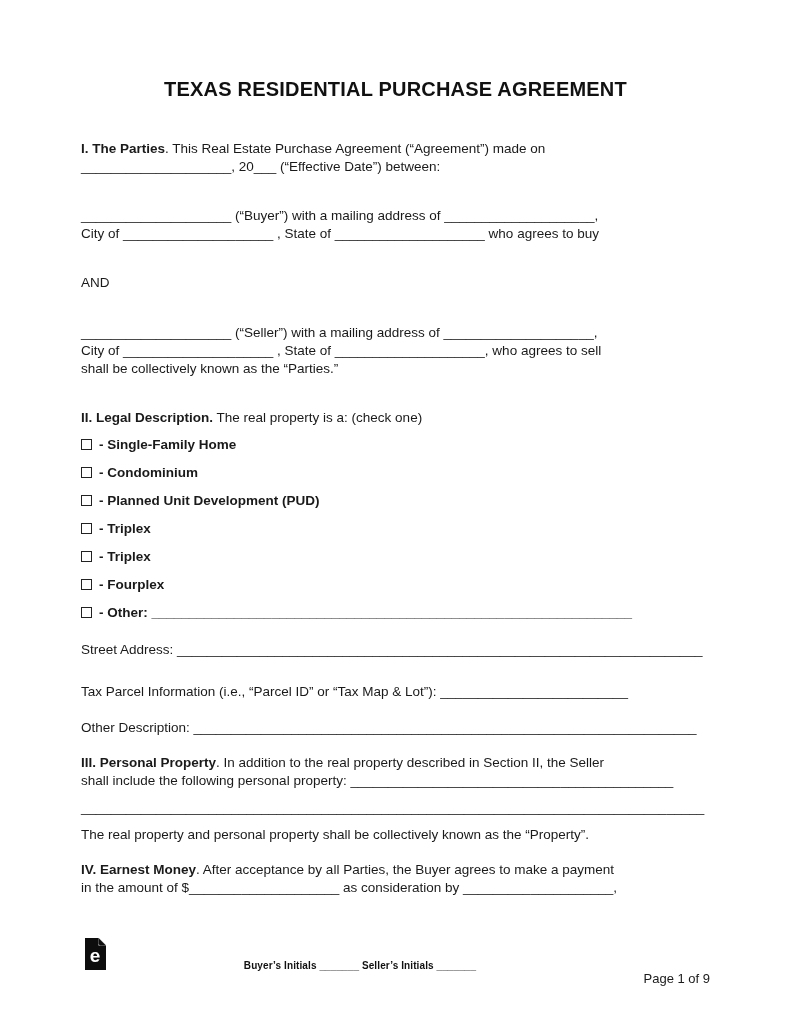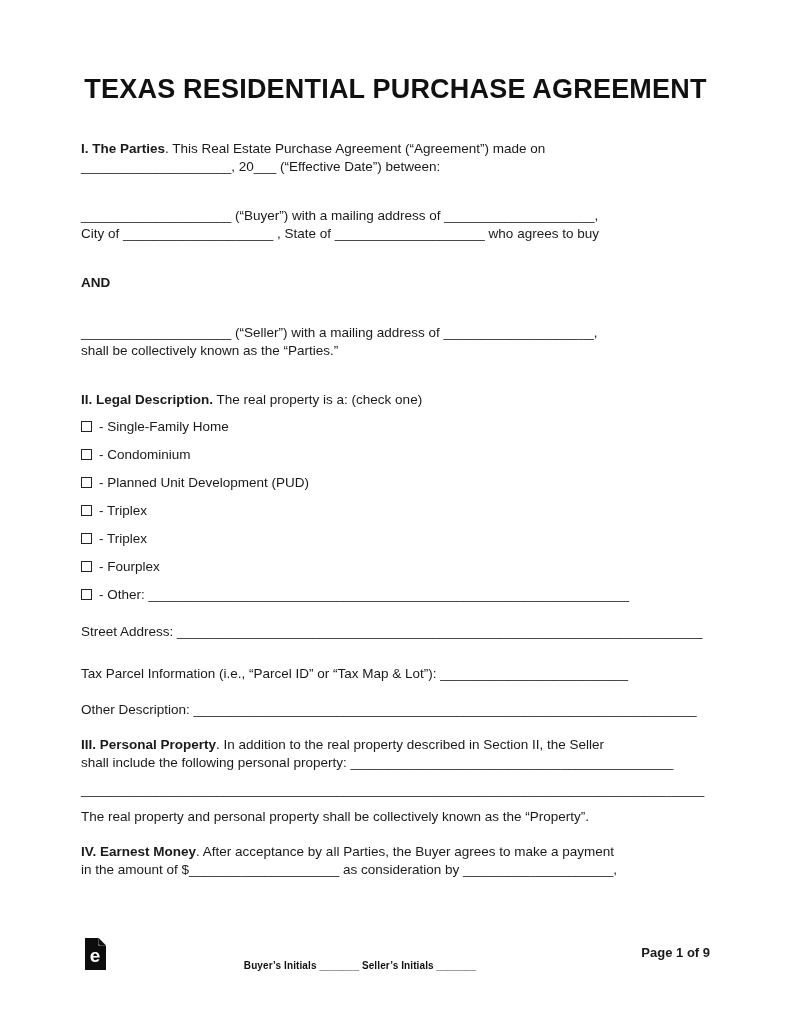--- a/index.html
+++ b/index.html
@@ -13,53 +13,53 @@
     box-sizing:border-box;
   }
   .content{
     padding:78px 81px 0 81px;
     font-size:13.5px;
     line-height:18px;
   }
   .doc-title{
     margin:0 0 40px 0;
     text-align:center;
-    font-size:27px;
+    font-size:20px;
     line-height:22px;
     font-weight:bold;
     letter-spacing:0.2px;
     color:#111;
   }
   .line{white-space:nowrap;}
   .b{font-weight:bold;}
   .para{margin:0 0 31px 0;}
-  .para-and{margin:0 0 32px 0;font-weight:bold;}
+  .para-and{margin:0 0 32px 0;font-weight:normal;}
   .sec2-head{margin:0 0 9px 0;}
-  .cb-item{margin:0 0 10px 0;white-space:nowrap;}
+  .cb-item{margin:0 0 10px 0;white-space:nowrap;font-weight:bold;}
   .cb{
     display:inline-block;
     width:11px;height:11px;
     border:1.4px solid #222;
     margin-right:7px;
     position:relative;
     top:1px;
     background:#fff;
     box-sizing:border-box;
   }
   .street-line{margin:19px 0 24px 0;}
   .tax-line{margin:0 0 18px 0;}
   .otherdesc-line{margin:3px 0 17px 0;}
   .sec3{margin:0;}
   .dash-line{margin:9px 0 0 0;}
   .prop-line{margin:9px 0 17px 0;}
   .sec4{margin:0;}
   .footer-logo{position:absolute;left:84px;top:937px;}
   .footer-page{
-    position:absolute;right:81px;top:945px;
-    font-size:13px;line-height:16px;color:#1a1a1a;font-weight:bold;
+    position:absolute;right:81px;top:971px;
+    font-size:13px;line-height:16px;color:#1a1a1a;
   }
   .footer-initials{
     position:absolute;left:0;top:960px;width:720px;
     text-align:center;
     font-size:10px;font-weight:bold;letter-spacing:0.1px;
     color:#111;
   }
 </style>
 </head>
 <body>
@@ -78,20 +78,21 @@
 
     <div class="para">
       <div class="line">____________________ (“Buyer”) with a mailing address of ____________________,</div>
       <div class="line">City of ____________________ , State of ____________________ who agrees to buy</div>
     </div>
 
     <div class="para-and line">AND</div>
 
     <div class="para">
       <div class="line">____________________ (“Seller”) with a mailing address of ____________________,</div>
+      <div class="line">City of ____________________ , State of ____________________, who agrees to sell</div>
       <div class="line">shall be collectively known as the “Parties.”</div>
     </div>
 
     <div class="sec2-head line">
       <span class="b">II. Legal Description.</span><span> The real property is a: (check one)</span>
     </div>
 
     <div class="cb-item">
       <span class="cb"></span><span>- Single-Family Home</span>
     </div>

